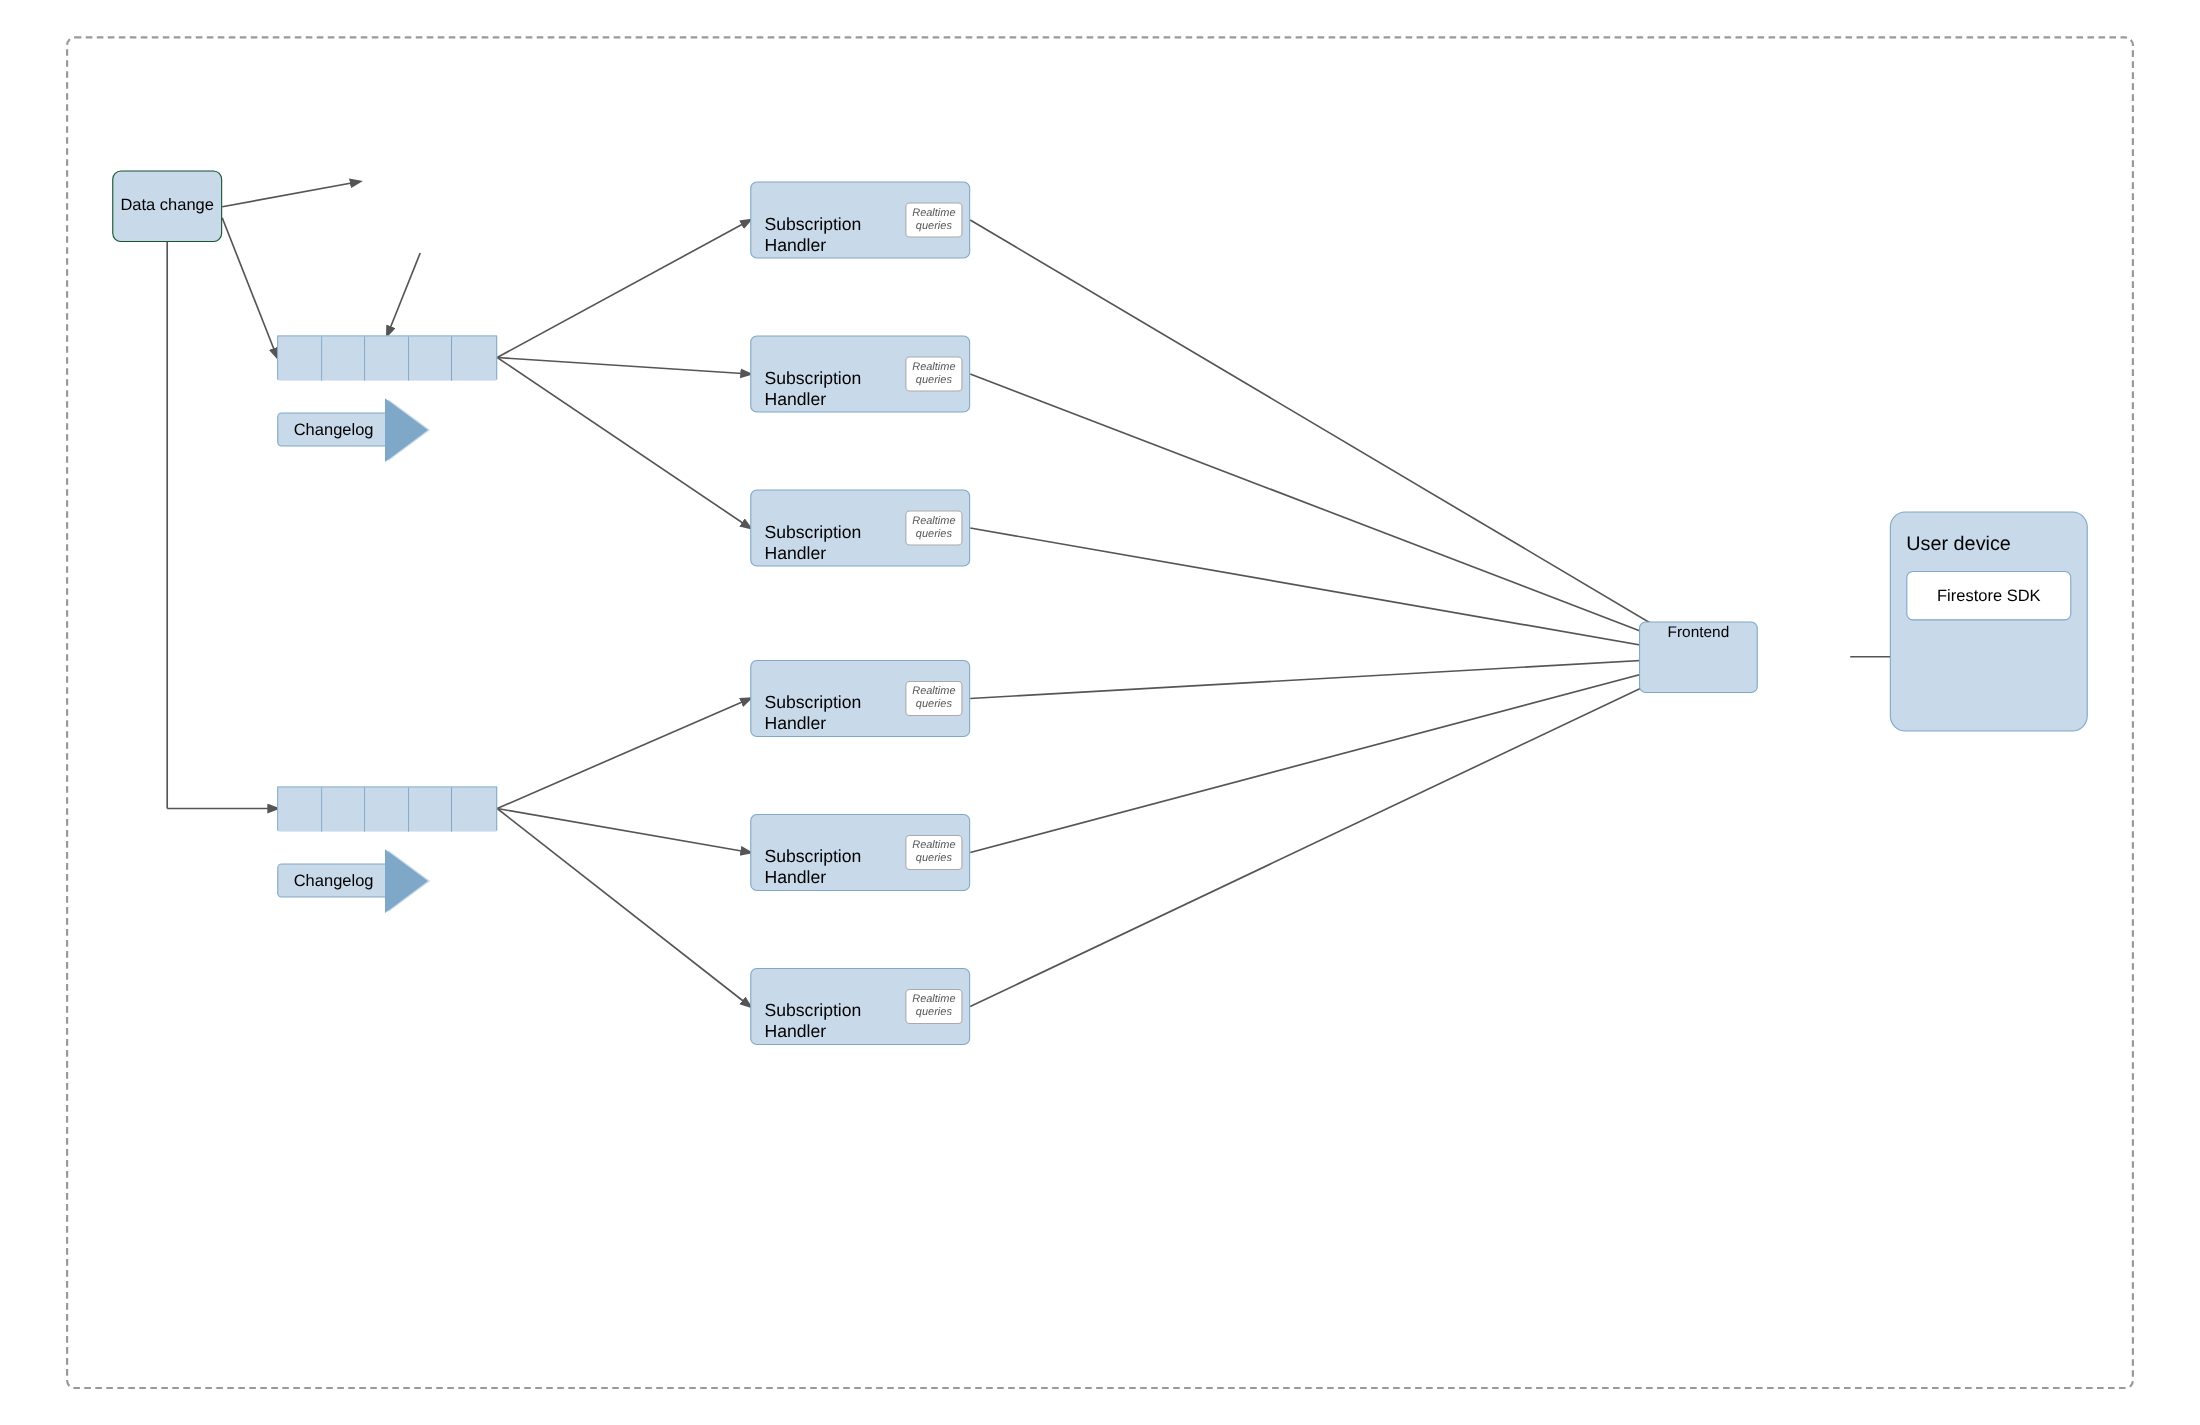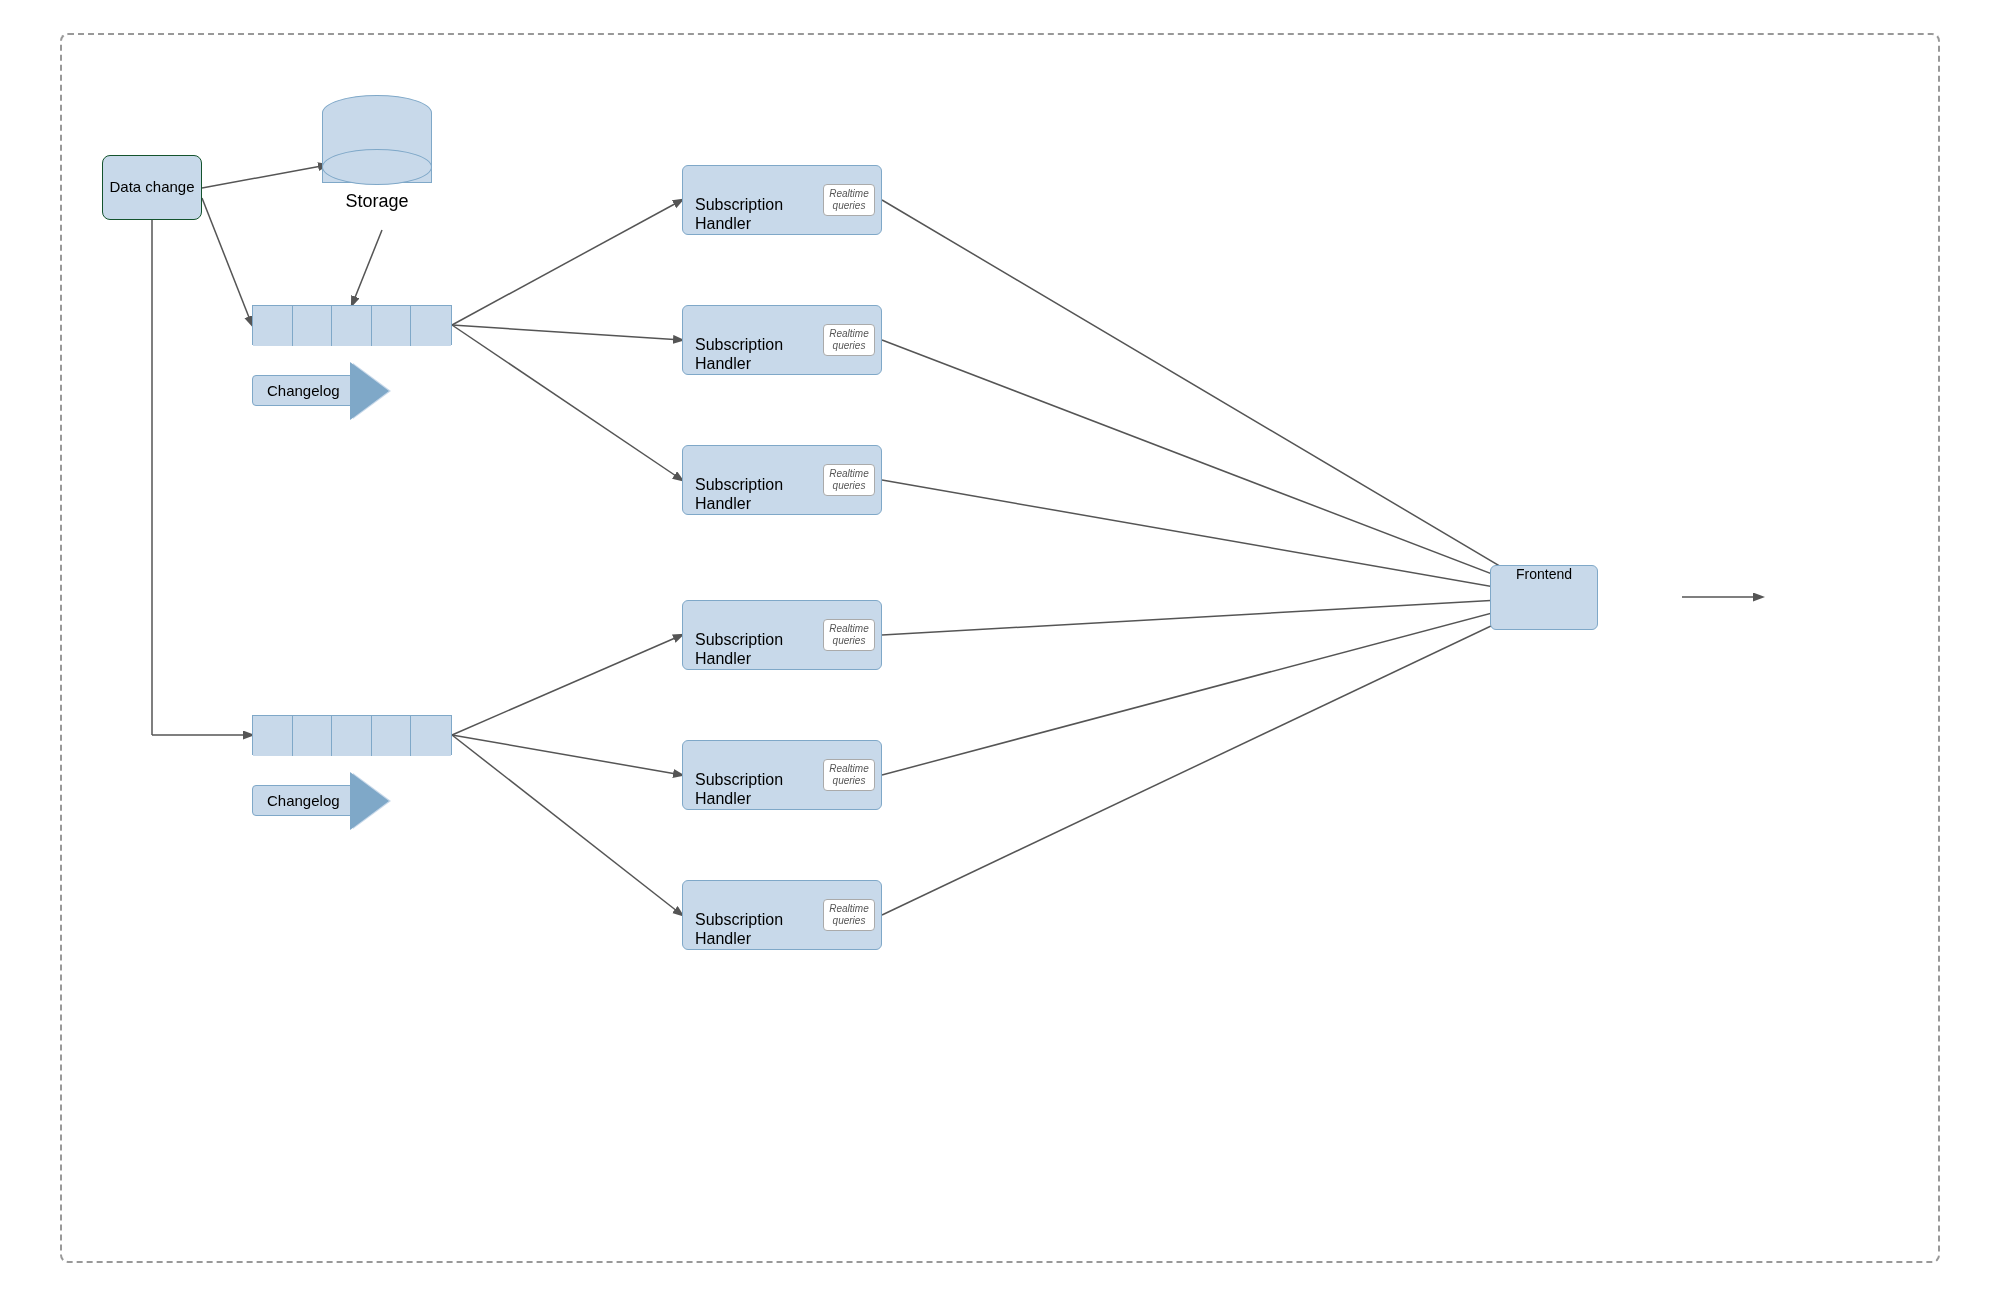--- a/index.html
+++ b/index.html
@@ -287,28 +287,20 @@
         <path d="M0,0 L0,6 L8,3 z" fill="#555"></path>
       </marker>
     </defs>
   </svg>
 
   <div class="data-change">
     <span>Data
 change</span>
   </div>
 
-  <div class="storage-container">
-    <div class="cylinder">
-      <div class="cylinder-top"></div>
-      <div class="cylinder-body"></div>
-      <div class="cylinder-bottom-ellipse"></div>
-    </div>
-    <div class="storage-label">Storage</div>
-  </div>
 
   <div class="queue queue-top">
     <div class="queue-segment"></div>
     <div class="queue-segment"></div>
     <div class="queue-segment"></div>
     <div class="queue-segment"></div>
     <div class="queue-segment"></div>
   </div>
 
   <div class="changelog changelog-top">
@@ -356,14 +348,22 @@
 
   <div class="sub-handler" style="left:620px; top:845px;">
     <div class="sub-handler-label">Subscription<br>Handler</div>
     <div class="realtime-badge">Realtime<br>queries</div>
   </div>
 
   <div class="frontend">
     <span>Frontend</span>
   </div>
 
+  <div class="user-device">
+    <div class="user-device-label">User
+device</div>
+    <div class="firestore-sdk">
+      <span>Firestore
+SDK</span>
+    </div>
+  </div>
 
 </div>
 
 </body></html>

